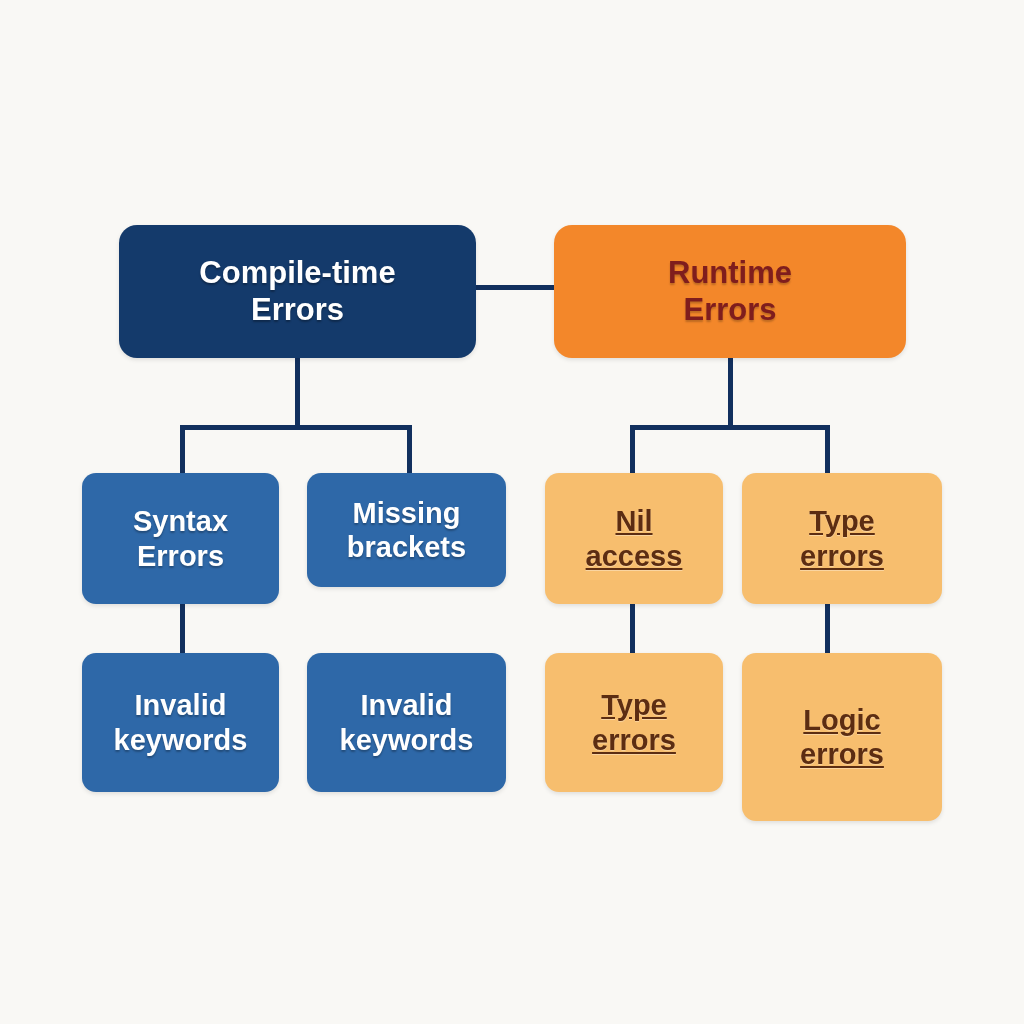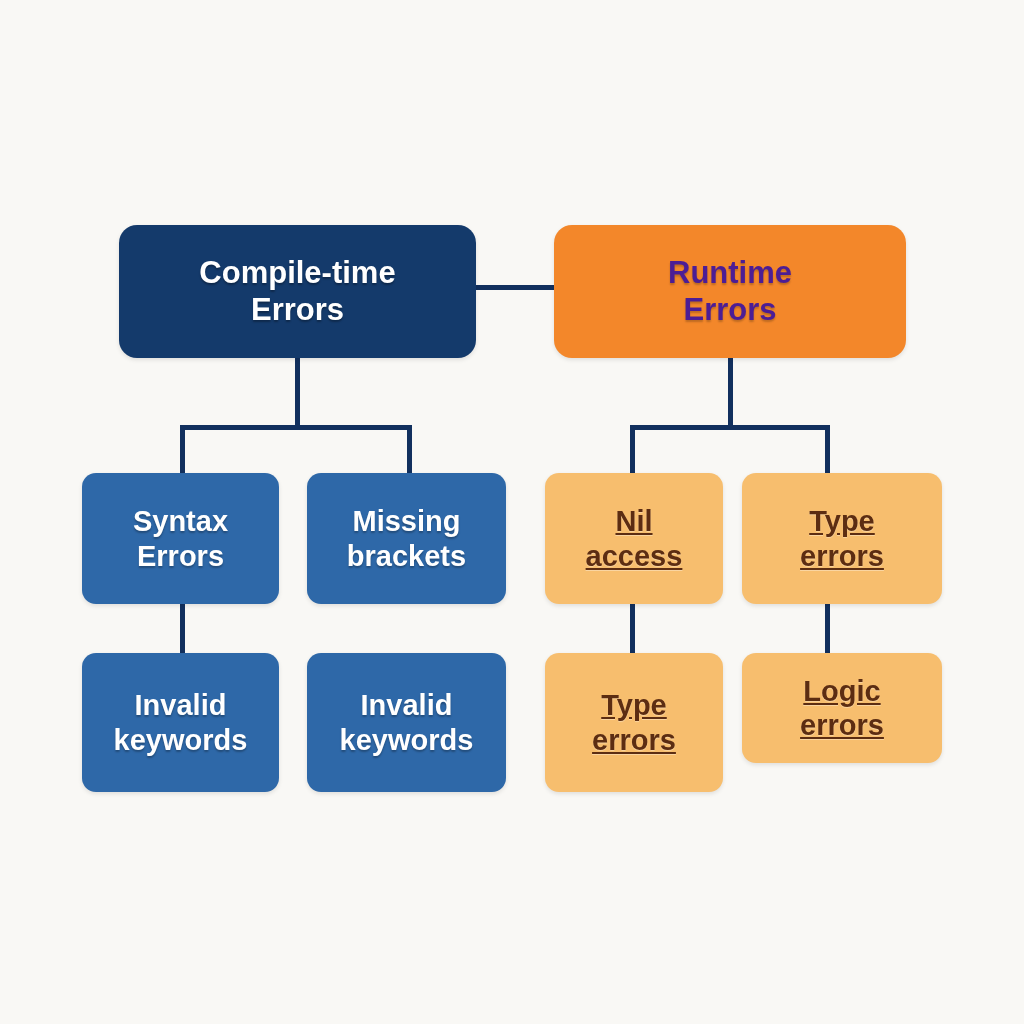--- a/index.html
+++ b/index.html
@@ -54,21 +54,21 @@
   .lvl1 {
     font-size: 31px;
     border-radius: 18px;
   }
   .lvl2, .lvl3 {
     font-size: 29px;
   }
 
   .navy   { background: #143a6b; color: #ffffff; text-shadow: 0 2px 2px rgba(0,0,0,0.30); }
   .blue   { background: #2e68a8; color: #ffffff; text-shadow: 0 2px 2px rgba(0,0,0,0.28); }
-  .orange { background: #f3872a; color: #4c1d95; text-shadow: 0 2px 2px rgba(0,0,0,0.22); }
+  .orange { background: #f3872a; color: #7f1d1d; text-shadow: 0 2px 2px rgba(0,0,0,0.22); }
   .lorange{ background: #f7be6e; color: #5c2d12; text-shadow: 0 1px 1px rgba(255,255,255,0.35); text-decoration: underline; }
 
   
   .conn {
     position: absolute;
     background: #12305e;
   }
   .vline { width: 5px; }
   .hline { height: 5px; }
 </style>
@@ -97,34 +97,34 @@
 
   <div class="node lvl1 navy" style="left:119px; top:225px; width:357px; height:133px;">Compile-time
 Errors</div>
 
   <div class="node lvl1 orange" style="left:554px; top:225px; width:352px; height:133px;">Runtime
 Errors</div>
 
   <div class="node lvl2 blue" style="left:82px; top:473px; width:197px; height:131px;">Syntax
 Errors</div>
 
-  <div class="node lvl2 blue" style="left:307px; top:473px; width:199px; height:131px;">Missing
+  <div class="node lvl2 blue" style="left:307px; top:473px; width:199px; height:114px;">Missing
 brackets</div>
 
   <div class="node lvl2 lorange" style="left:545px; top:473px; width:178px; height:131px;">Nil
 access</div>
 
   <div class="node lvl2 lorange" style="left:742px; top:473px; width:200px; height:131px;">Type
 errors</div>
 
   <div class="node lvl3 blue" style="left:82px; top:653px; width:197px; height:139px;">Invalid
 keywords</div>
 
   <div class="node lvl3 blue" style="left:307px; top:653px; width:199px; height:139px;">Invalid
 keywords</div>
 
   <div class="node lvl3 lorange" style="left:545px; top:653px; width:178px; height:139px;">Type
 errors</div>
 
-  <div class="node lvl3 lorange" style="left:742px; top:653px; width:200px; height:110px;text-align:center;">Logic
+  <div class="node lvl3 lorange" style="left:742px; top:653px; width:200px; height:168px;text-align:center;">Logic
 errors</div>
 
 </div>
 
 </body></html>

